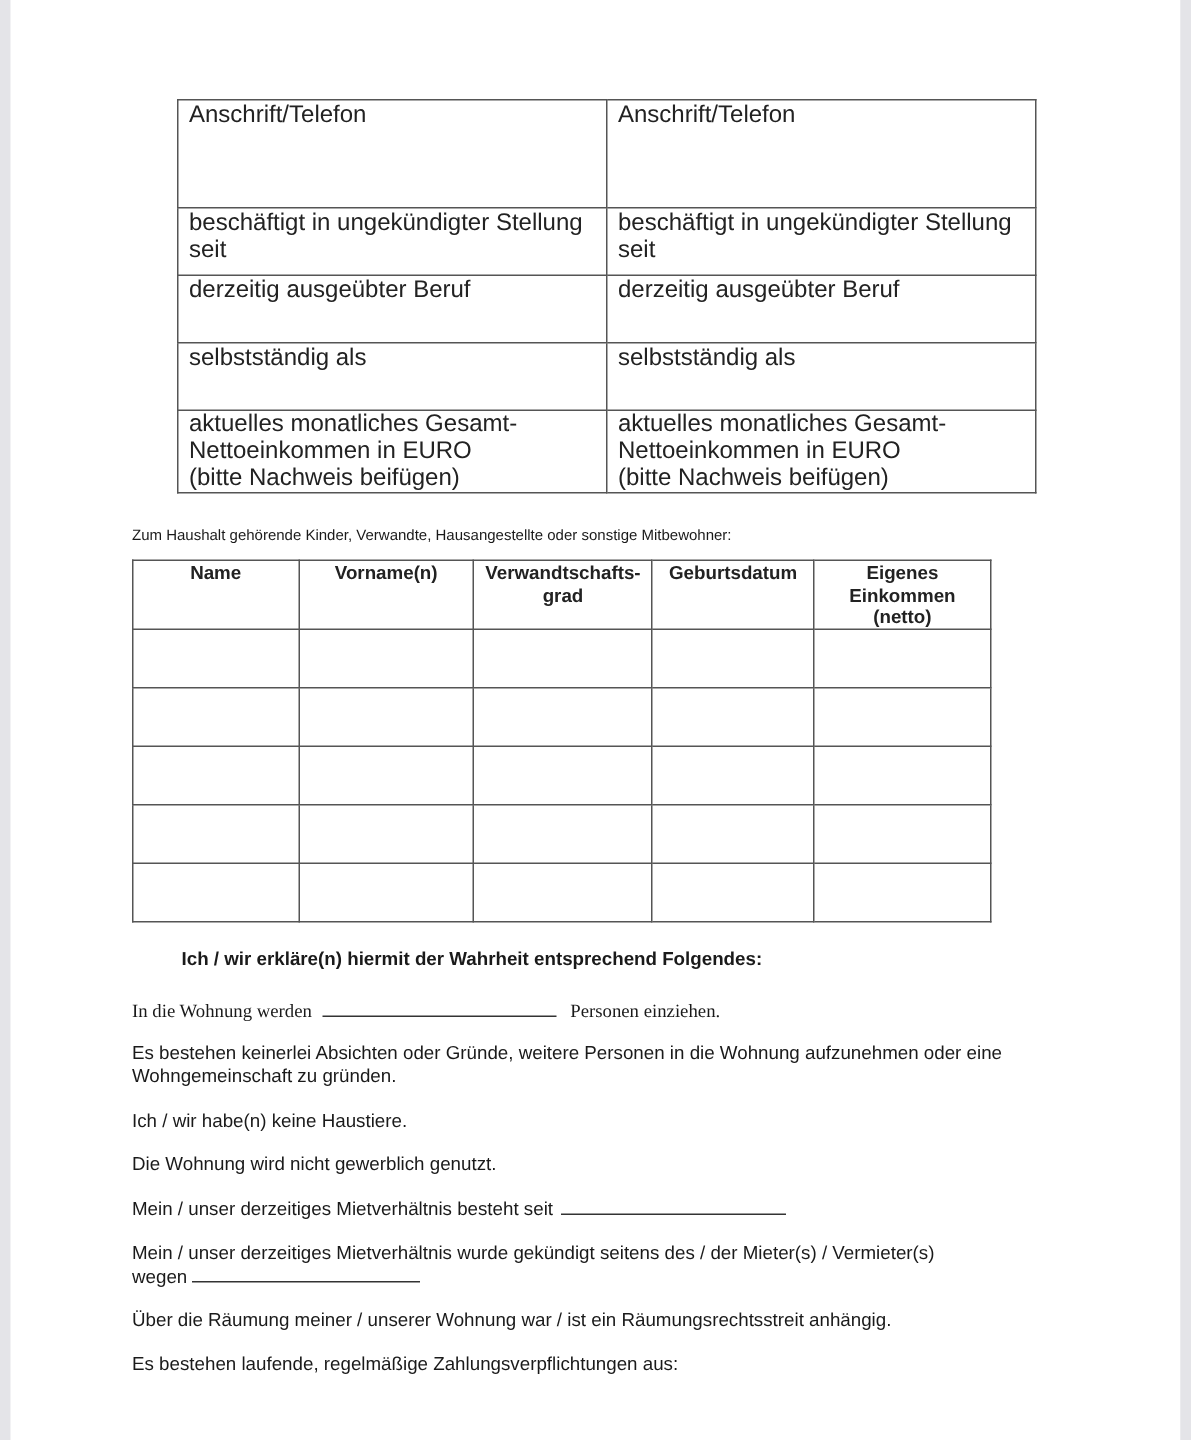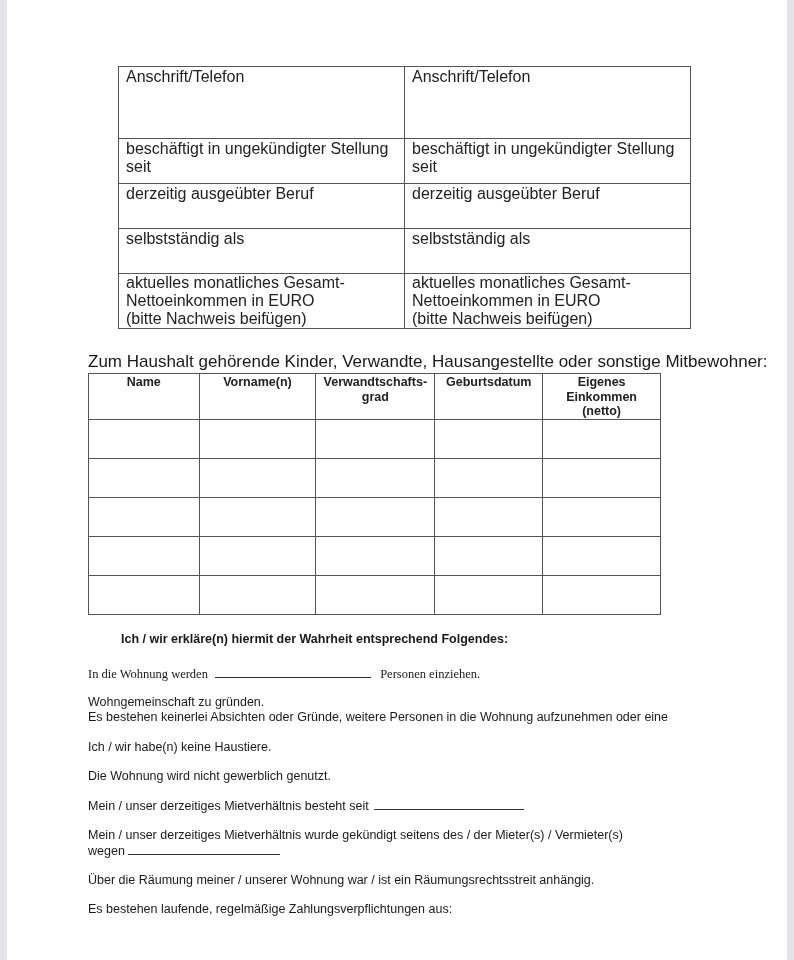--- a/index.html
+++ b/index.html
@@ -30,21 +30,21 @@
     width: 50%;
   }
   table.applicant tr.r-address td { height: 70px; }
   table.applicant tr.r-employed td { height: 43px; }
   table.applicant tr.r-job td { height: 43px; }
   table.applicant tr.r-self td { height: 43px; }
   table.applicant tr.r-income td { height: 53px; line-height: 18px; padding-top: 0; }
 
   .household-intro {
     position: absolute; left: 88px; top: 352px;
-    font-size: 17px; color: #1a1a1a; white-space: nowrap;
+    font-size: 10px; color: #1a1a1a; white-space: nowrap;
   }
 
   table.household {
     position: absolute; left: 88px; top: 373px;
     width: 573px; border-collapse: collapse;
     font-size: 12.5px; color: #222;
   }
   table.household th {
     border: 1.3px solid #555; font-weight: bold;
     vertical-align: top; text-align: center;
@@ -172,22 +172,22 @@
 
 <div class="stmt bold" style="top:632px;">Ich / wir erkläre(n) hiermit der Wahrheit entsprechend  Folgendes:</div>
 
 <div class="stmt" style="top:666px;font-family:Liberation Serif, serif;">
   <span>In die Wohnung werden</span>
   <span class="blank" style="width:156px; margin:0 6px 0 4px;"></span>
   <span>Personen einziehen.</span>
 </div>
 
 <div class="stmt" style="top:695px;">
+  <div>Es bestehen keinerlei Absichten oder Gründe, weitere Personen in die Wohnung aufzunehmen oder eine</div>
   <div>Wohngemeinschaft zu gründen.</div>
-  <div>Es bestehen keinerlei Absichten oder Gründe, weitere Personen in die Wohnung aufzunehmen oder eine</div>
 </div>
 
 <div class="stmt" style="top:740px;">Ich / wir habe(n) keine Haustiere.</div>
 
 <div class="stmt" style="top:769px;">Die Wohnung wird nicht gewerblich genutzt.</div>
 
 <div class="stmt" style="top:798px;">
   <span>Mein / unser derzeitiges Mietverhältnis besteht seit</span>
   <span class="blank" style="width:150px; margin-left:2px;"></span>
 </div>

